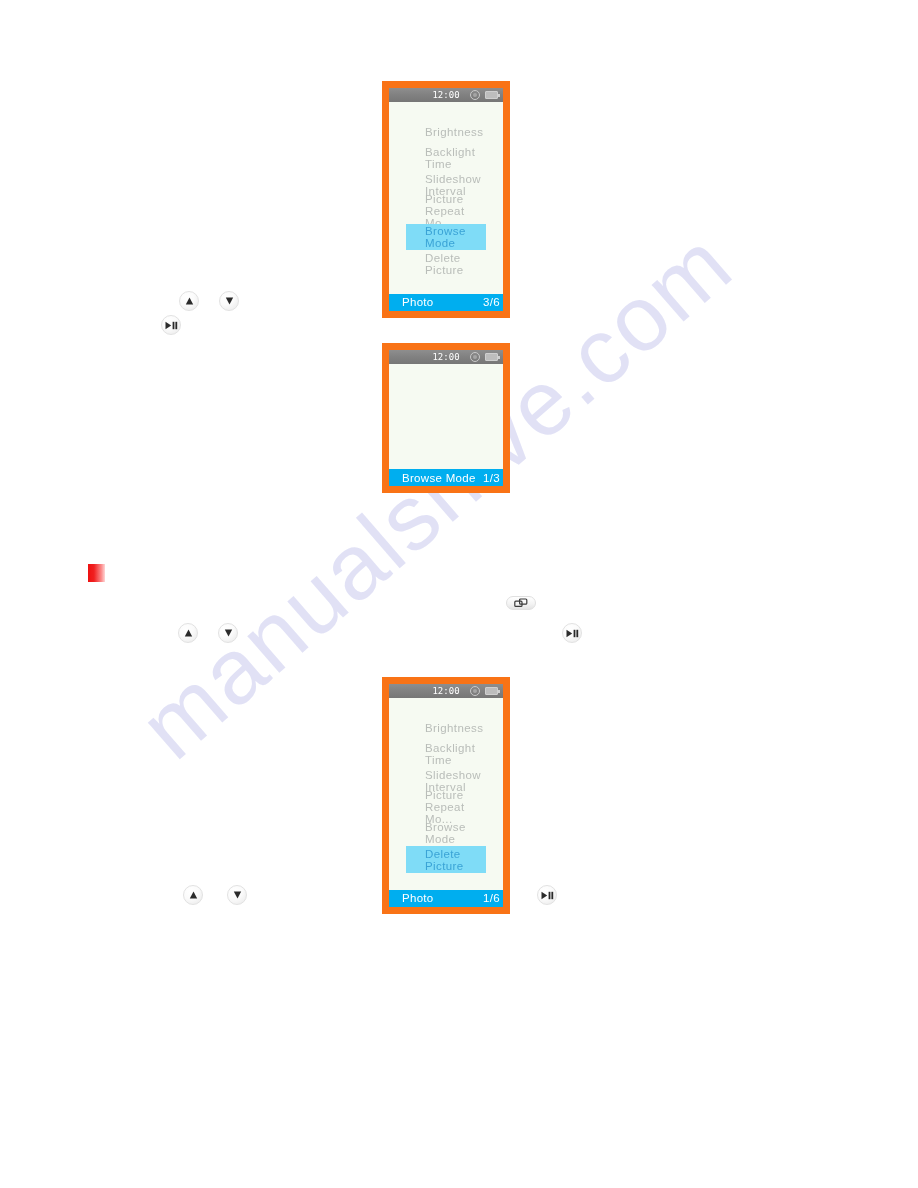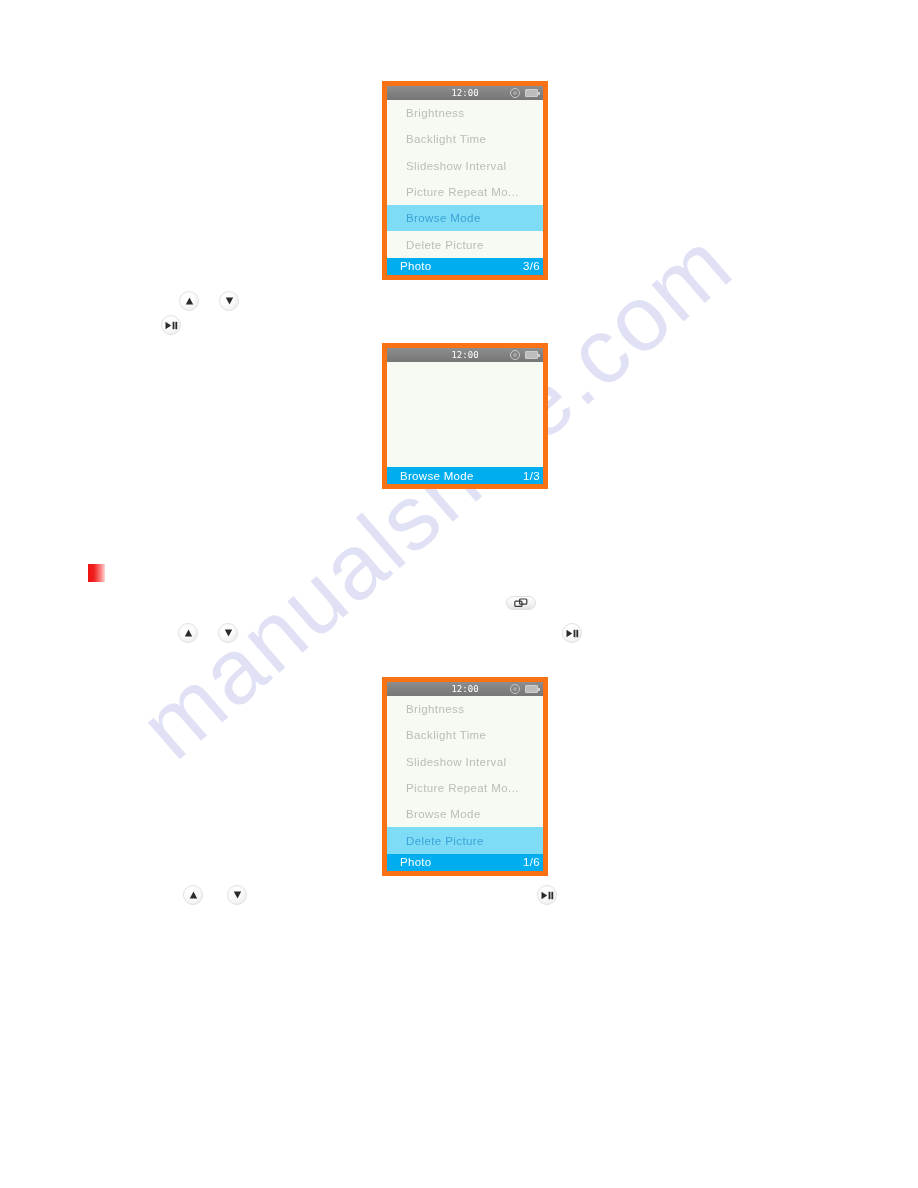--- a/index.html
+++ b/index.html
@@ -35,23 +35,23 @@
     color: #cfd0f0;
     opacity: 0.62;
     white-space: nowrap;
     transform: rotate(-41deg);
     transform-origin: 0 0;
   }
 
   
   .device {
     position: absolute;
-    width: 166px;
+    width: 128px;
     background: #f6faf2;
-    border: 5px solid #f97316;
+    border: 7px solid #f97316;
     box-sizing: border-box;
     z-index: 3;
     box-shadow: 0 0 0 0 rgba(0,0,0,0);
   }
   .dev-titlebar {
     position: relative;
     height: 14px;
     background: linear-gradient(to bottom, #8e8e8e 0%, #828282 45%, #767676 100%);
     display: flex;
     align-items: center;
@@ -98,21 +98,21 @@
   .icon-battery::after {
     content: "";
     position: absolute;
     right: -3px; top: 2px;
     width: 2px; height: 3px;
     background: #cfcfcf;
   }
 
   .dev-list {
     padding: 0;
-    margin: 0;
+    margin: 17px;
     list-style: none;
   }
   .dev-row {
     height: 26.3px;
     display: flex;
     align-items: center;
     padding-left: 19px;
     padding-right: 8px;
     font-size: 11.5px;
     color: #b9bdb9;

